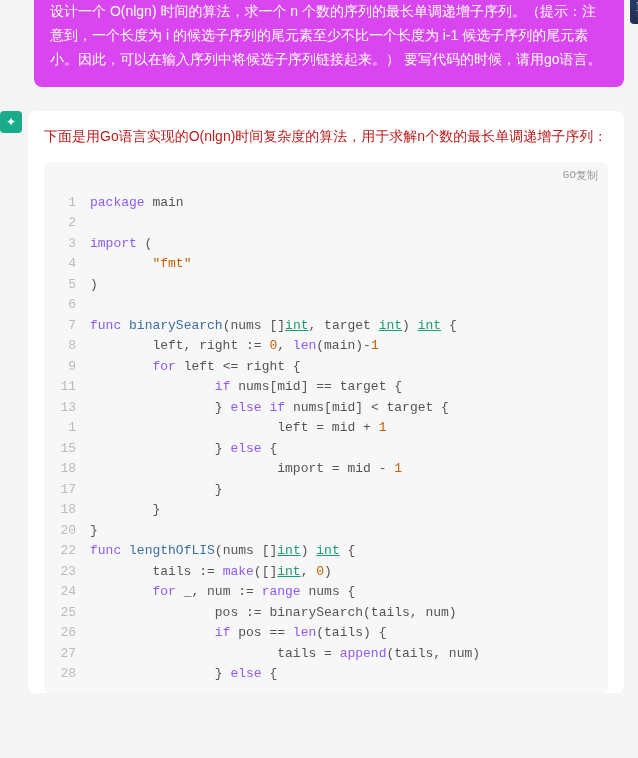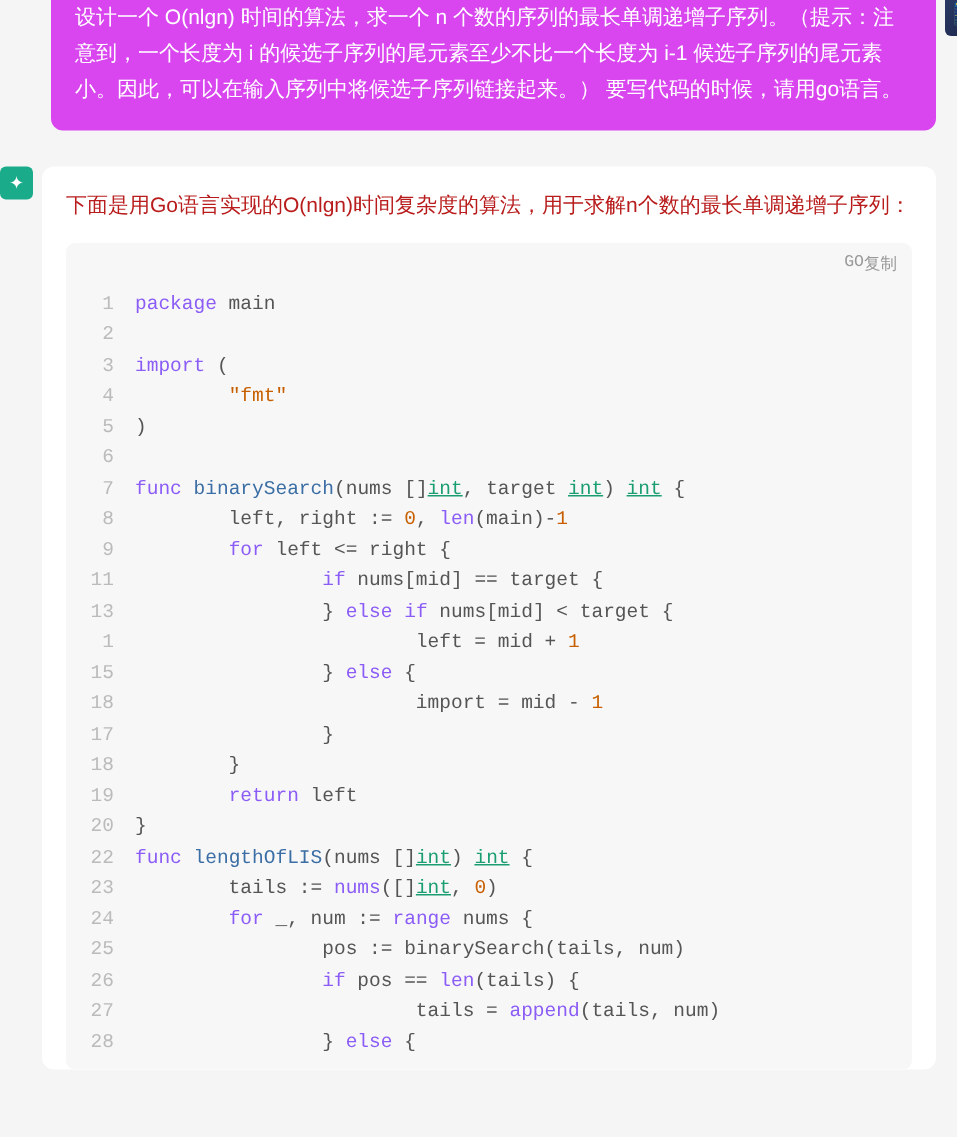--- a/index.html
+++ b/index.html
@@ -131,24 +131,23 @@
           <div class="code-line"><span class="lineno">7</span><span class="code-content"><span class="tok-kw">func</span><span> </span><span class="tok-fn">binarySearch</span><span>(nums []</span><span class="tok-type">int</span><span>, target </span><span class="tok-type">int</span><span>) </span><span class="tok-type">int</span><span> {</span></span></div>
           <div class="code-line"><span class="lineno">8</span><span class="code-content"><span>        left, right := </span><span class="tok-num">0</span><span>, </span><span class="tok-kw">len</span><span>(main)-</span><span class="tok-num">1</span></span></div>
           <div class="code-line"><span class="lineno">9</span><span class="code-content"><span>        </span><span class="tok-kw">for</span><span> left &lt;= right {</span></span></div>
           <div class="code-line"><span class="lineno">11</span><span class="code-content"><span>                </span><span class="tok-kw">if</span><span> nums[mid] == target {</span></span></div>
           <div class="code-line"><span class="lineno">13</span><span class="code-content"><span>                } </span><span class="tok-kw">else</span><span> </span><span class="tok-kw">if</span><span> nums[mid] &lt; target {</span></span></div>
           <div class="code-line"><span class="lineno">1</span><span class="code-content"><span>                        left = mid + </span><span class="tok-num">1</span></span></div>
           <div class="code-line"><span class="lineno">15</span><span class="code-content"><span>                } </span><span class="tok-kw">else</span><span> {</span></span></div>
           <div class="code-line"><span class="lineno">18</span><span class="code-content"><span>                        import = mid - </span><span class="tok-num">1</span></span></div>
           <div class="code-line"><span class="lineno">17</span><span class="code-content"><span>                }</span></span></div>
           <div class="code-line"><span class="lineno">18</span><span class="code-content"><span>        }</span></span></div>
-          <div class="code-line"><span class="lineno">19</span><span class="code-content"><span>        </span><span class="tok-kw">return</span><span> left</span></span></div>
           <div class="code-line"><span class="lineno">20</span><span class="code-content"><span>}</span></span></div>
           <div class="code-line"><span class="lineno">22</span><span class="code-content"><span class="tok-kw">func</span><span> </span><span class="tok-fn">lengthOfLIS</span><span>(nums []</span><span class="tok-type">int</span><span>) </span><span class="tok-type">int</span><span> {</span></span></div>
-          <div class="code-line"><span class="lineno">23</span><span class="code-content"><span>        tails := </span><span class="tok-kw">nums</span><span>([]</span><span class="tok-type">int</span><span>, </span><span class="tok-num">0</span><span>)</span></span></div>
+          <div class="code-line"><span class="lineno">23</span><span class="code-content"><span>        tails := </span><span class="tok-kw">make</span><span>([]</span><span class="tok-type">int</span><span>, </span><span class="tok-num">0</span><span>)</span></span></div>
           <div class="code-line"><span class="lineno">24</span><span class="code-content"><span>        </span><span class="tok-kw">for</span><span> _, num := </span><span class="tok-kw">range</span><span> nums {</span></span></div>
           <div class="code-line"><span class="lineno">25</span><span class="code-content"><span>                pos := binarySearch(tails, num)</span></span></div>
           <div class="code-line"><span class="lineno">26</span><span class="code-content"><span>                </span><span class="tok-kw">if</span><span> pos == </span><span class="tok-kw">len</span><span>(tails) {</span></span></div>
           <div class="code-line"><span class="lineno">27</span><span class="code-content"><span>                        tails = </span><span class="tok-kw">append</span><span>(tails, num)</span></span></div>
           <div class="code-line"><span class="lineno">28</span><span class="code-content"><span>                } </span><span class="tok-kw">else</span><span> {</span></span></div>
         </div>
     </div>
   </div>
 </div>
 

